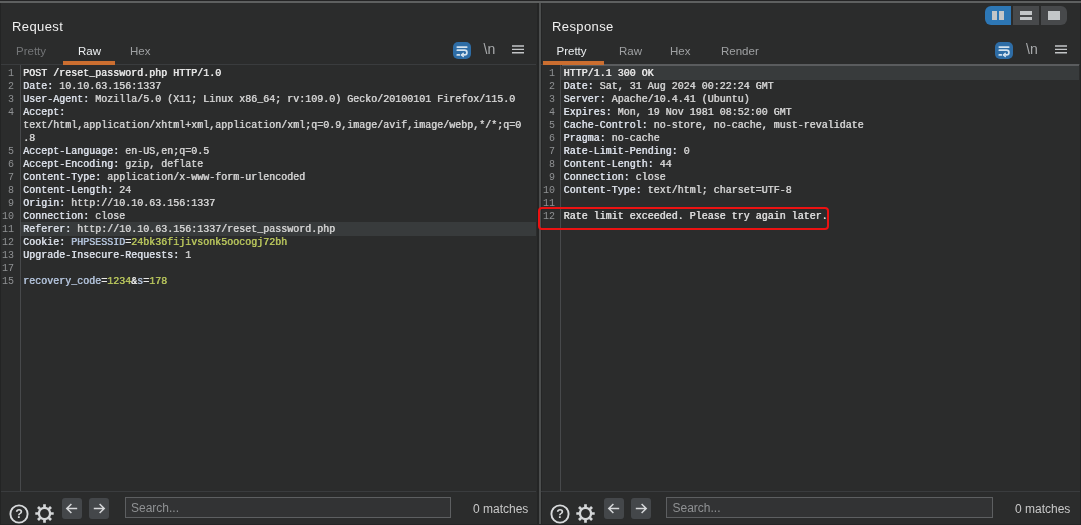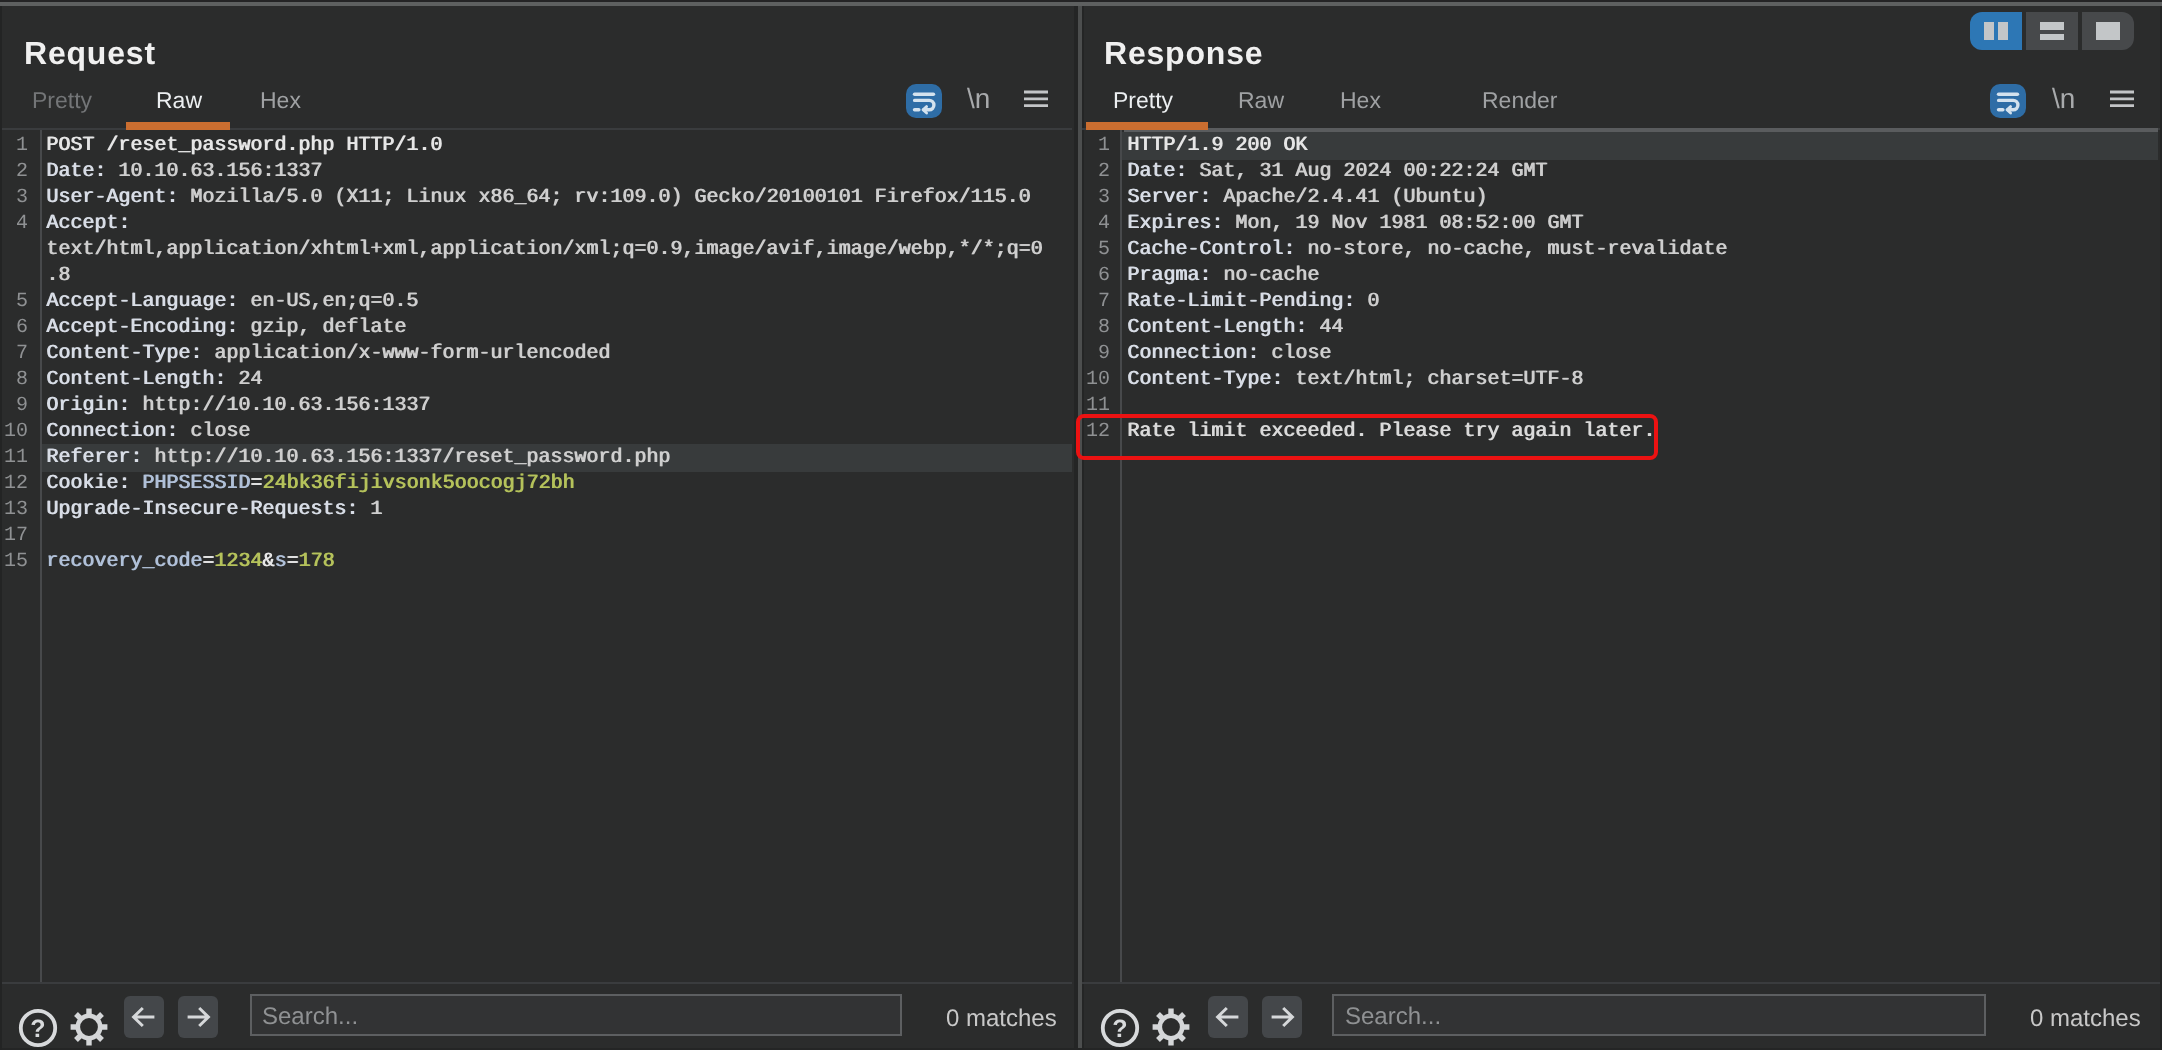--- a/index.html
+++ b/index.html
@@ -2,21 +2,21 @@
 <html><head>
 <meta charset="utf-8">
 <style>
   * { margin:0; padding:0; box-sizing:border-box; }
   html,body { width:1081px; height:525px; background:#2b2c2c; overflow:hidden; }
   body { font-family:"Liberation Sans", sans-serif; position:relative; }
   .abs { position:absolute; }
   .mono { font-family:"Liberation Mono", monospace; font-size:10px; line-height:13px; white-space:pre; text-shadow:0.5px 0 0 currentColor; }
   .row { position:absolute; left:23px; height:13px; }
   .num { position:absolute; width:14px; text-align:right; color:#8f9193; height:13px; text-shadow:none !important; }
-  .title { font-weight:bold; font-size:16px; letter-spacing:0.4px; color:#f0f0f0; }
+  .title { font-weight:normal; font-size:13px; letter-spacing:0.4px; color:#f0f0f0; }
   .tab { position:absolute; font-size:11.5px; color:#9fa1a3; }
   .tab.dim { color:#737577; }
   .tab.sel { color:#eceff1; }
   .hn { color:#d8dde6; }
   .hv { color:#cecece; }
   .pn { color:#b0c0d8; }
   .pv { color:#b5c25b; }
   .eq { color:#e8e8e8; }
   .wrapicon { position:absolute; width:18px; height:17px; background:#2e6da6; border-radius:5px; }
   .nlabel { position:absolute; font-family:"Liberation Sans", sans-serif; font-size:14px; color:#a8aaac; -webkit-font-smoothing:antialiased; }
@@ -139,21 +139,21 @@
       <div class="abs" style="left:7px;top:10.5px;width:12px;height:3.5px;background:#c3c6c8"></div>
     </div>
     <div class="abs" style="left:56px;top:0;width:26px;height:19px;background:#47494b;border-radius:0 6px 6px 0;">
       <div class="abs" style="left:7px;top:5px;width:12px;height:9px;background:#c3c6c8"></div>
     </div>
   </div>
 
   <div class="tab sel" style="left:15.5px;top:41px;">Pretty</div>
   <div class="tab" style="left:78px;top:41px;">Raw</div>
   <div class="tab" style="left:129px;top:41px;">Hex</div>
-  <div class="tab" style="left:180px;top:41px;margin-left:20px;">Render</div>
+  <div class="tab" style="left:180px;top:41px;">Render</div>
   <div class="abs" style="left:0;top:60px;width:540px;height:1px;background:#3a3c3e"></div>
   <div class="abs" style="left:21px;top:60px;width:516.5px;height:1.5px;background:#5a5c5e"></div>
   <div class="abs" style="left:2px;top:57px;width:61px;height:3.5px;background:#cb6e30"></div>
 
   <div class="wrapicon" style="left:454px;top:38px;">
     <svg width="18" height="17" viewBox="0 0 18 17">
       <path d="M4.3 5.1 H13.7" stroke="#d3e2ee" stroke-width="1.8" stroke-linecap="round" fill="none"></path>
       <path d="M4.3 8.2 H11.6 A2.35 2.35 0 0 1 11.6 12.9 H8.9" stroke="#d3e2ee" stroke-width="1.7" stroke-linecap="round" fill="none"></path>
       <path d="M10.3 11.3 L8.5 12.9 L10.3 14.5" stroke="#d3e2ee" stroke-width="1.4" stroke-linecap="round" stroke-linejoin="round" fill="none"></path>
       <path d="M4.3 12.9 H6.4" stroke="#d3e2ee" stroke-width="1.8" stroke-linecap="round" fill="none"></path>
@@ -176,23 +176,23 @@
         <div class="num mono" style="left:0;top:54px">5</div>
         <div class="num mono" style="left:0;top:67px">6</div>
         <div class="num mono" style="left:0;top:80px">7</div>
         <div class="num mono" style="left:0;top:93px">8</div>
         <div class="num mono" style="left:0;top:106px">9</div>
         <div class="num mono" style="left:0;top:119px">10</div>
         <div class="num mono" style="left:0;top:132px">11</div>
         <div class="num mono" style="left:0;top:145px">12</div>
       </div>
     <div id="resprows">
-        <div class="row mono" style="top:2px;left:22.5px"><span style="color:#e6e6e6">HTTP/1.9 200 OK</span></div>
+        <div class="row mono" style="top:2px;left:22.5px"><span style="color:#e6e6e6">HTTP/1.1 300 OK</span></div>
         <div class="row mono" style="top:15px;left:22.5px"><span class="hn">Date:</span><span class="hv"> Sat, 31 Aug 2024 00:22:24 GMT</span></div>
-        <div class="row mono" style="top:28px;left:22.5px"><span class="hn">Server:</span><span class="hv"> Apache/2.4.41 (Ubuntu)</span></div>
+        <div class="row mono" style="top:28px;left:22.5px"><span class="hn">Server:</span><span class="hv"> Apache/10.4.41 (Ubuntu)</span></div>
         <div class="row mono" style="top:41px;left:22.5px"><span class="hn">Expires:</span><span class="hv"> Mon, 19 Nov 1981 08:52:00 GMT</span></div>
         <div class="row mono" style="top:54px;left:22.5px"><span class="hn">Cache-Control:</span><span class="hv"> no-store, no-cache, must-revalidate</span></div>
         <div class="row mono" style="top:67px;left:22.5px"><span class="hn">Pragma:</span><span class="hv"> no-cache</span></div>
         <div class="row mono" style="top:80px;left:22.5px"><span class="hn">Rate-Limit-Pending:</span><span class="hv"> 0</span></div>
         <div class="row mono" style="top:93px;left:22.5px"><span class="hn">Content-Length:</span><span class="hv"> 44</span></div>
         <div class="row mono" style="top:106px;left:22.5px"><span class="hn">Connection:</span><span class="hv"> close</span></div>
         <div class="row mono" style="top:119px;left:22.5px"><span class="hn">Content-Type:</span><span class="hv"> text/html; charset=UTF-8</span></div>
         <div class="row mono" style="top:132px;left:22.5px"></div>
         <div class="row mono" style="top:145px;left:22.5px"><span style="color:#dadada">Rate limit exceeded. Please try again later.</span></div>
       </div>

